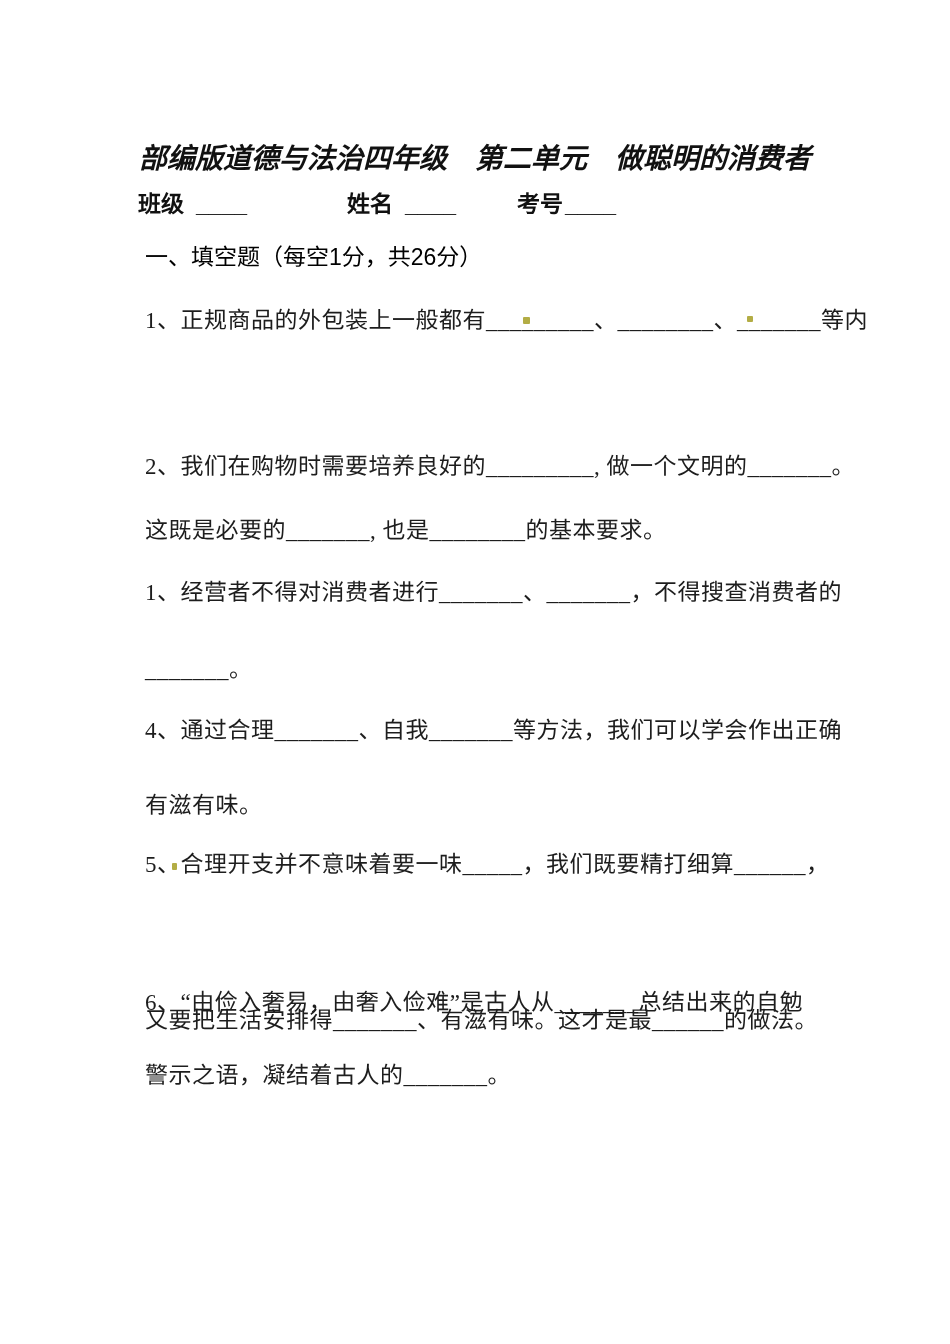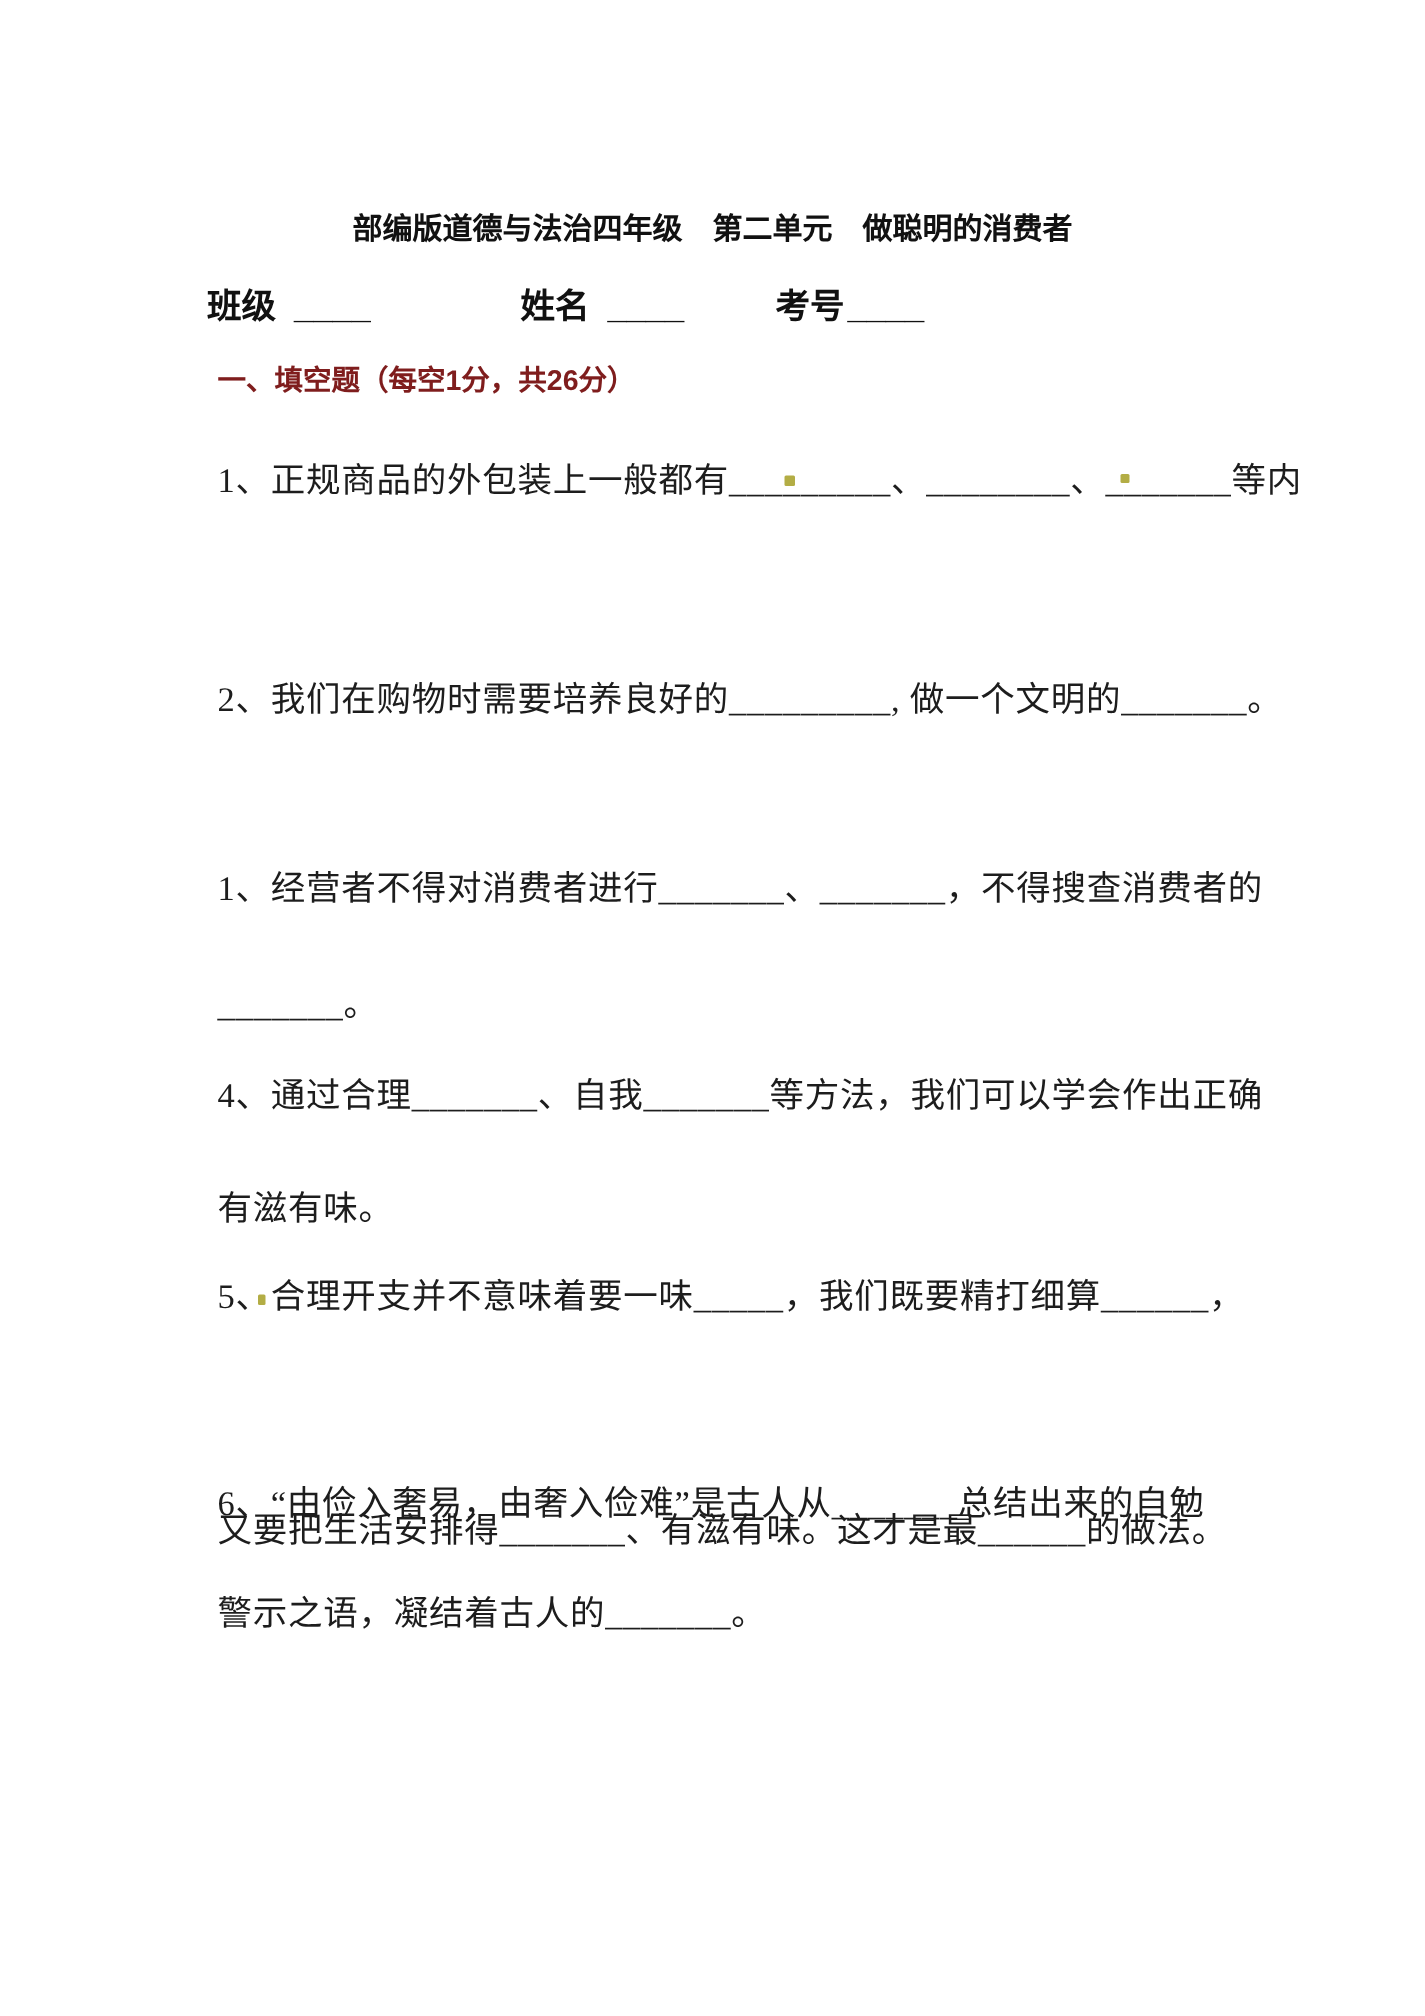--- a/index.html
+++ b/index.html
@@ -15,23 +15,24 @@
     color: #1d1d1d;
   }
   .doc-title {
     position: absolute;
     top: 136px;
     left: 0;
     width: 100%;
     text-align: center;
     font-family: "Liberation Sans", "DejaVu Sans", sans-serif;
     font-weight: bold;
-    font-size: 20px;
+    font-size: 28px;
     white-space: nowrap;
     color: #111111;
+    font-style: italic;
   }
   .hdr-item {
     position: absolute;
     top: 185px;
     font-family: "Liberation Sans", "DejaVu Sans", sans-serif;
     font-weight: bold;
     font-size: 23px;
     white-space: nowrap;
     color: #111111;
     text-align: right;
@@ -39,24 +40,24 @@
   .hdr-class { left: 138px; }
   .hdr-name  { left: 347px; }
   .hdr-exam  { left: 517px; }
   .hdr-blank { margin-left: 12px; letter-spacing: 0; }
   .hdr-blank.tight { margin-left: 2px; }
   .section-heading {
     position: absolute;
     left: 145px;
     top: 238px;
     font-family: "Liberation Sans", "DejaVu Sans", sans-serif;
-    font-weight: bold;
-    font-size: 19px;
+    font-weight: normal;
+    font-size: 23px;
     white-space: nowrap;
-    color: #7f1d1d;
+    color: #000000;
   }
   .line {
     position: absolute;
     left: 145px;
     font-size: 23px;
     white-space: nowrap;
     letter-spacing: 0.5px;
   }
   .l-q1a { top: 301px; }
   .l-q1b { top: 373px; }
@@ -96,20 +97,21 @@
 
   <div class="hdr-item hdr-exam">
     <span>考号</span><span class="hdr-blank tight">____</span>
   </div>
 
   <div class="section-heading">一、填空题（每空1分，共26分）</div>
 
   <div class="line l-q1a">1、正规商品的外包装上一般都有_________、________、_______等内</div>
 
   <div class="line l-q2a">2、我们在购物时需要培养良好的_________, 做一个文明的_______。</div>
+  <div class="line l-q2b">这既是必要的_______, 也是________的基本要求。</div>
 
   <div class="line l-q3a">1、经营者不得对消费者进行_______、_______，不得搜查消费者的</div>
   <div class="line l-q3b">_______。</div>
 
   <div class="line l-q4a">4、通过合理_______、自我_______等方法，我们可以学会作出正确</div>
   <div class="line l-q4b">有滋有味。</div>
 
   <div class="line l-q5a">5、合理开支并不意味着要一味_____，我们既要精打细算______，</div>
   <div class="line l-q5b">又要把生活安排得_______、有滋有味。这才是最______的做法。</div>
 

